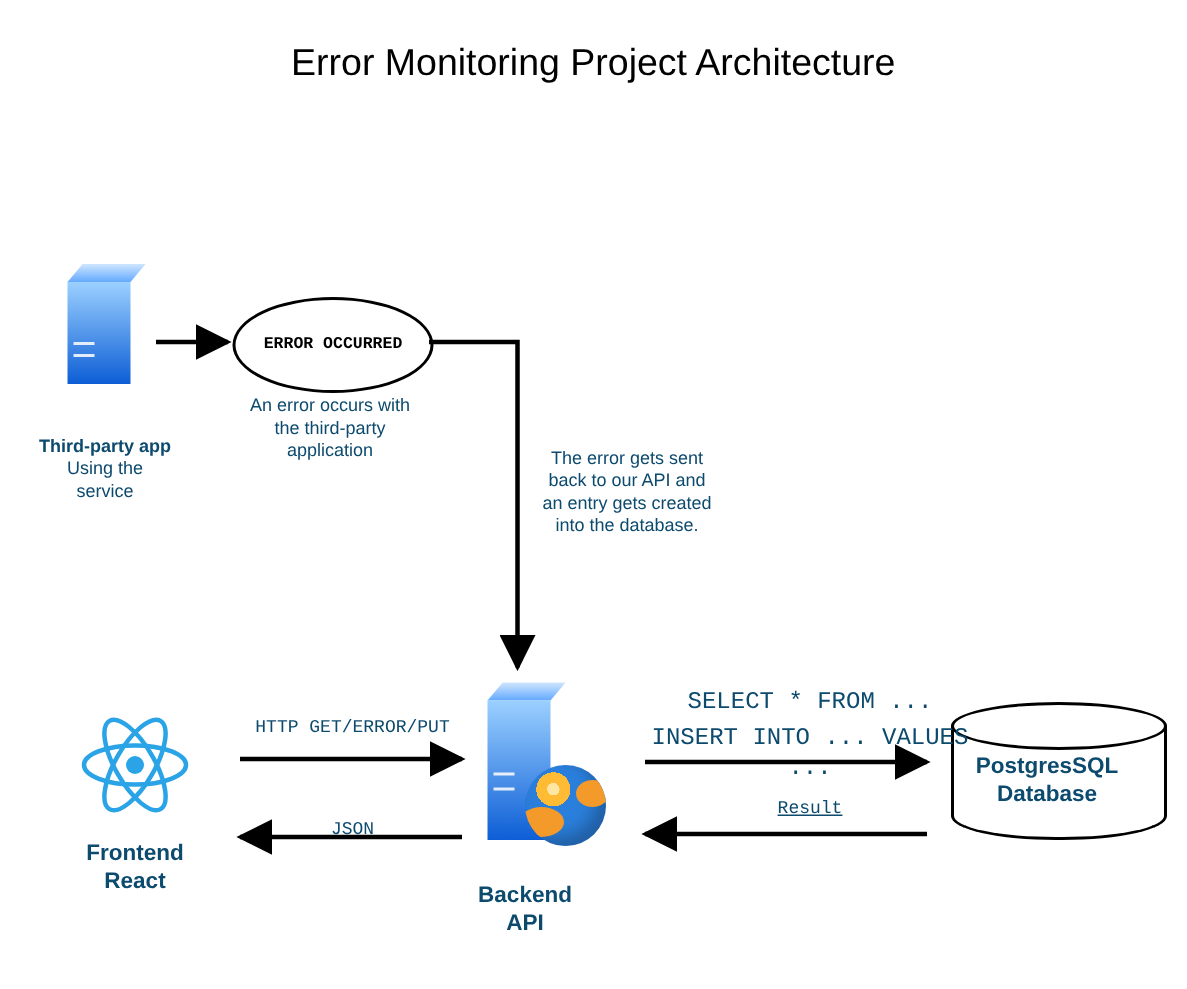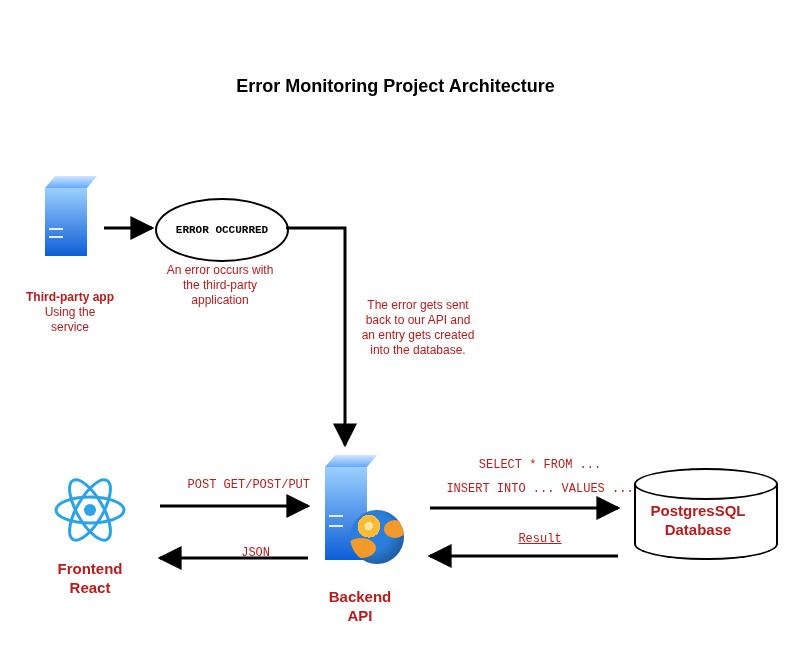--- a/index.html
+++ b/index.html
@@ -10,33 +10,32 @@
     background: #ffffff;
     font-family: Arial, Helvetica, sans-serif;
     position: relative;
     overflow: hidden;
   }
   .title {
     position: absolute;
     top: 28px;
     width: 100%;
     text-align: center;
-    font-size: 18px;
-    font-weight: bold;
-    margin-top: 48px;
+    font-size: 25px;
+    font-weight: normal;
   }
   .label {
     position: absolute;
     font-size: 12px;
     text-align: center;
     line-height: 1.25;
-    color: #b91c1c;
+    color: #0c4a6e;
   }
   .bold { font-weight: bold; }
-  .mono { font-family: "Courier New", Courier, monospace; text-align: right; }
+  .mono { font-family: "Courier New", Courier, monospace; }
   
   .server {
     position: absolute;
     width: 42px;
     height: 80px;
   }
   .server .top {
     position: absolute;
     width: 42px;
     height: 12px;
@@ -167,34 +166,34 @@
 <div class="label bold" style="left:45px; top:560px; width:90px; font-size:15px; white-space:pre-line;">Frontend
 React</div>
 
 <div class="server" style="left:325px; top:455px; height:105px;">
   <div class="top"></div>
   <div class="front" style="height:93px;"></div>
   <div class="slot" style="top:60px;"></div>
   <div class="slot" style="top:70px;"></div>
 </div>
 <div class="globe" style="left:350px; top:510px;"></div>
-<div class="label bold" style="left:310px; top:588px; width:100px; font-size:15px; white-space:pre-line;">Backend
+<div class="label bold" style="left:300px; top:588px; width:100px; font-size:15px; white-space:pre-line;">Backend
 API</div>
 
 <div class="db" style="left:634px; top:468px;">
   <div class="body"></div>
   <div class="lid"></div>
 </div>
 <div class="label bold" style="left:634px; top:502px; width:128px; font-size:15px; white-space:pre-line;">PostgresSQL
 Database</div>
 
-<div class="label mono" style="left:160px; top:478px; width:150px; font-size:12px;">POST GET/POST/PUT</div>
+<div class="label mono" style="left:160px; top:478px; width:150px; font-size:12px;">HTTP GET/ERROR/PUT</div>
 <div class="label mono" style="left:200px; top:546px; width:70px; font-size:12px;">JSON</div>
-<div class="label mono" style="left:440px; top:458px; width:200px; font-size:12px; text-align:center;">SELECT * FROM ...</div>
-<div class="label mono" style="left:430px; top:482px; width:220px; font-size:12px; text-align:center;">INSERT INTO ... VALUES ...</div>
+<div class="label mono" style="left:440px; top:458px; width:200px; font-size:16px; text-align:center;">SELECT * FROM ...</div>
+<div class="label mono" style="left:430px; top:482px; width:220px; font-size:16px; text-align:center;">INSERT INTO ... VALUES ...</div>
 <div class="label mono" style="left:480px; top:532px; width:120px; font-size:12px; text-align:center;text-decoration:underline;">Result</div>
 
 <svg class="arrows">
   <defs>
     <marker id="arrow" viewBox="0 0 10 10" refX="9" refY="5" markerWidth="8" markerHeight="8" orient="auto-start-reverse">
       <path d="M 0 0 L 10 5 L 0 10 z" fill="#000"></path>
     </marker>
   </defs>
 
   <line x1="104" y1="228" x2="152" y2="228" stroke="#000" stroke-width="3" marker-end="url(#arrow)"></line>

